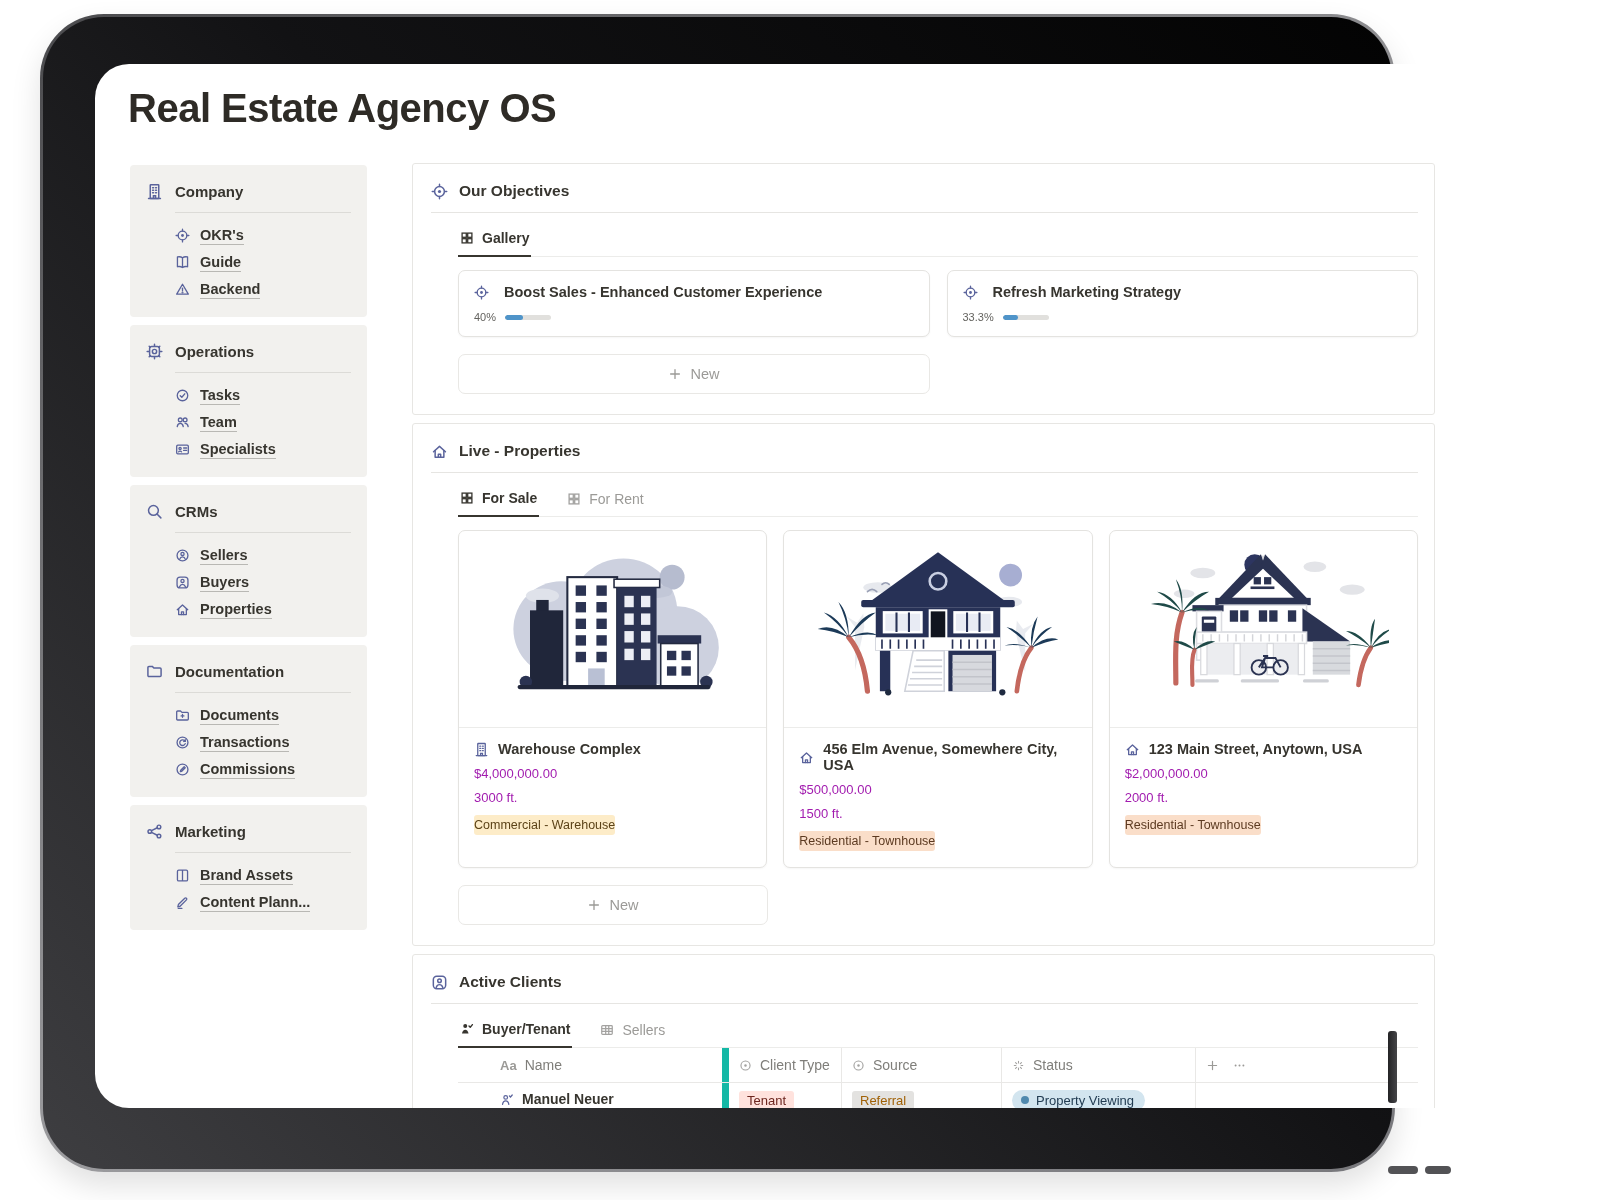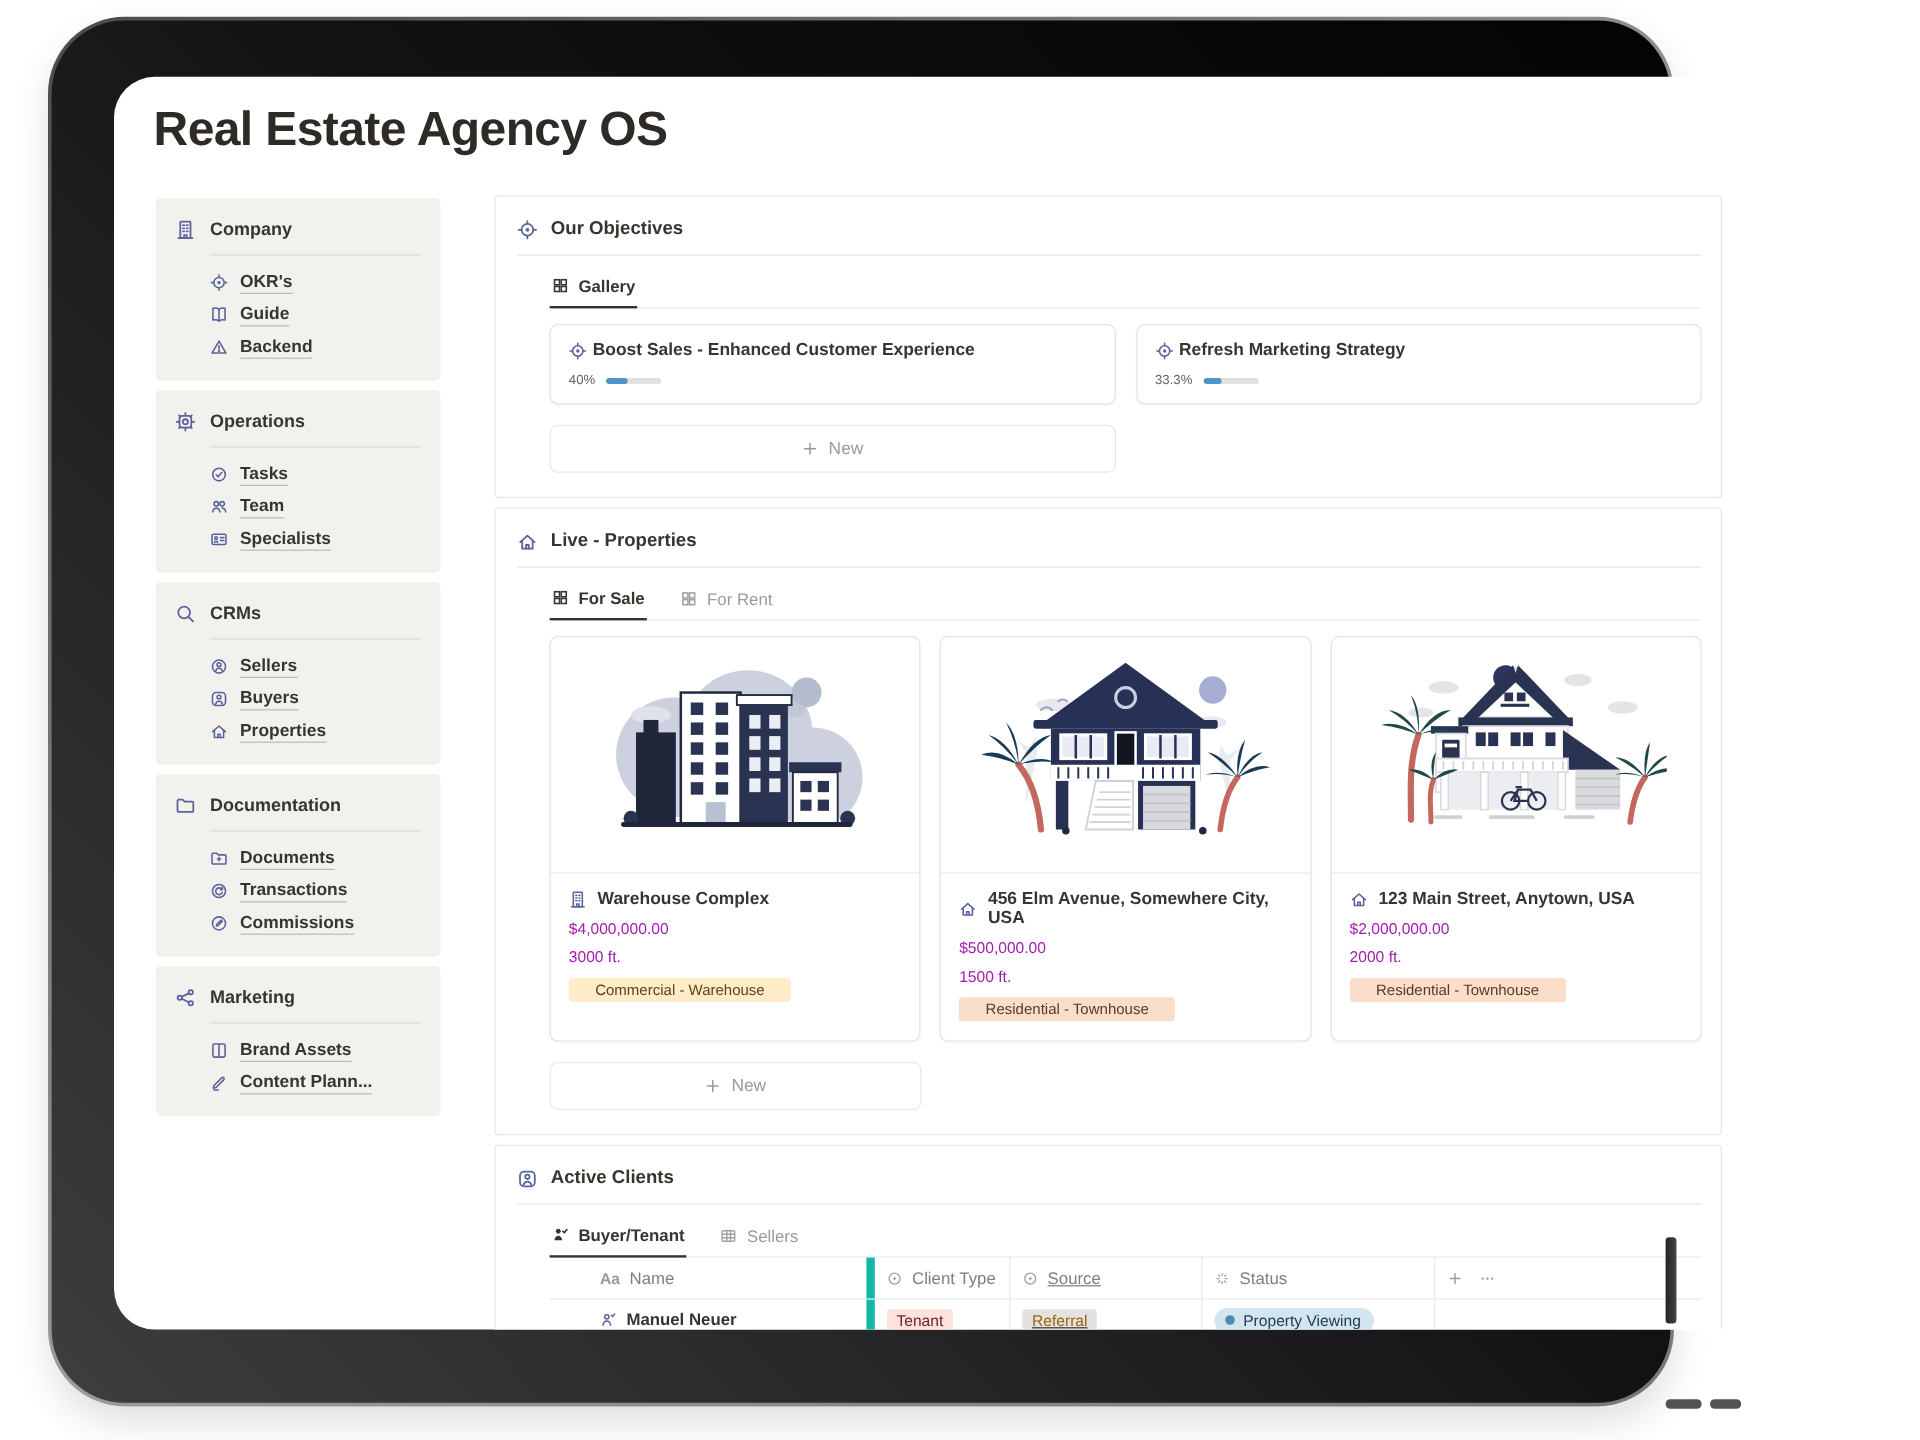--- a/index.html
+++ b/index.html
@@ -49,49 +49,49 @@
   .tabs{display:flex;gap:26px;margin:8px 0 0 27px;border-bottom:1px solid #ececea;}
   .tab{display:flex;align-items:center;gap:8px;padding:9px 2px;font-size:14px;
        color:#9b9a97;cursor:pointer;margin-bottom:-1px;}
   .tab.active{color:#37352f;font-weight:700;border-bottom:2.5px solid #37352f;}
   .body-ind{margin-left:27px;}
 
   
   .obj-row{display:flex;gap:17px;margin-top:13px;}
   .obj-card{flex:1;border:1px solid #e4e3e0;border-radius:7px;background:#fff;
             padding:13px 15px;box-shadow:0 1px 2px rgba(0,0,0,.04);cursor:pointer;}
-  .obj-title{display:flex;align-items:center;gap:5px;font-size:14.5px;font-weight:700;}
+  .obj-title{display:flex;align-items:center;gap:15px;font-size:14.5px;font-weight:700;}
   .obj-prog{display:flex;align-items:center;gap:9px;margin-top:11px;}
   .obj-pct{font-size:11px;color:#64635f;}
   .bar{width:46px;height:5px;border-radius:3px;background:#e1e0dd;overflow:hidden;}
   .bar-fill{display:block;height:100%;border-radius:3px;background:#4f94c9;}
   .new-btn{margin-top:17px;width:472px;height:40px;border:1px solid #e9e8e5;border-radius:7px;
            display:flex;align-items:center;justify-content:center;gap:8px;
            color:#9b9a97;font-size:14.5px;cursor:pointer;box-sizing:border-box;}
   .new-btn.narrow{width:310px;}
 
   
   .prop-row{display:flex;gap:16px;margin-top:13px;}
   .prop-card{width:310px;border:1px solid #e4e3e0;border-radius:7px;background:#fff;
              box-shadow:0 1px 2px rgba(0,0,0,.04);overflow:hidden;cursor:pointer;}
   .p-illus{height:196px;display:flex;align-items:center;justify-content:center;
            border-bottom:1px solid #ececea;}
   .p-illus svg{width:252px;height:166px;}
   .prop-body{padding:13px 15px 16px;}
   .prop-title{display:flex;align-items:center;gap:9px;font-size:14.5px;font-weight:700;}
   .prop-line{margin-top:9px;font-size:13px;color:#a21caf;}
-  .tag{display:inline-block;margin-top:10px;padding:3px 22px;border-radius:3px;font-size:12.5px;}
+  .tag{display:inline-block;margin-top:10px;padding:3px 0;border-radius:3px;font-size:12.5px;}
 
   
   .tbl{margin-left:27px;}
   .trow{display:flex;align-items:stretch;border-bottom:1px solid #e9e8e6;height:34px;}
   .tcell{display:flex;align-items:center;gap:8px;box-sizing:border-box;padding:0 10px;}
   .c-name{width:232px;padding-left:42px;}
   .c-type{width:119px;border-left:7px solid #14b8a6;margin-left:32px;}
-  .c-src{width:160px;border-left:1px solid #e9e8e6;text-decoration:underline;}
+  .c-src{width:160px;border-left:1px solid #e9e8e6;}
   .c-status{width:194px;border-left:1px solid #e9e8e6;}
   .c-act{width:86px;border-left:1px solid #e9e8e6;gap:14px;color:#9b9a97;}
   .c-fill{flex:1;}
   .th{color:#7f7e7a;font-size:14px;}
   .th .aa{font-size:13px;font-weight:600;color:#9b9a97;}
   .row-name{font-size:14px;font-weight:700;border-bottom:1px solid #bdbcb8;padding-bottom:1px;}
   .cell-tag{padding:2px 8px;border-radius:3px;font-size:13px;}
   .status-pill{display:flex;align-items:center;gap:7px;background:#d3e5ef;color:#223c52;
                border-radius:12px;padding:3px 11px 3px 9px;font-size:13px;}
   .status-dot{width:8px;height:8px;border-radius:50%;background:#5089ae;flex:none;}

